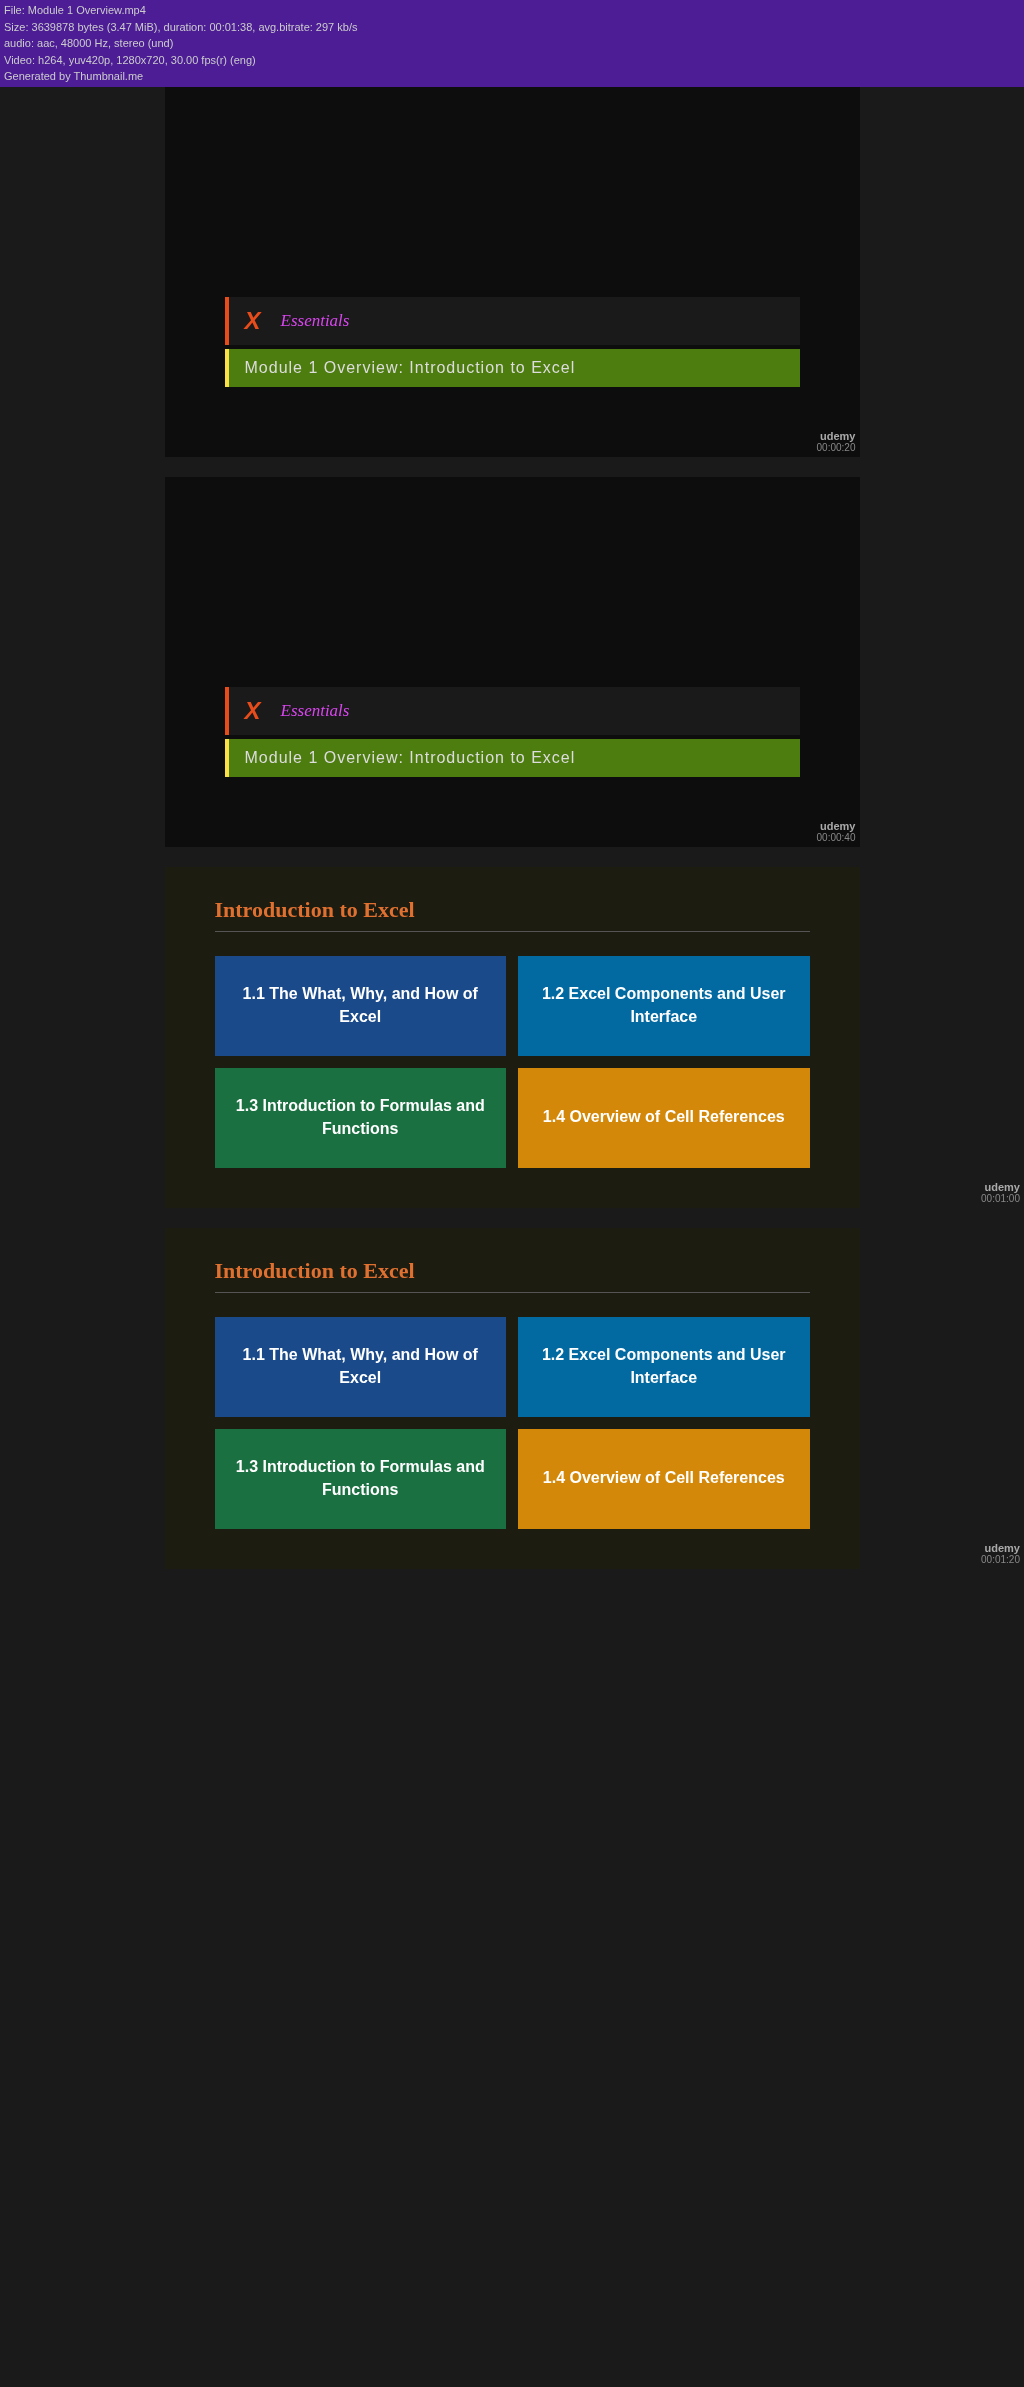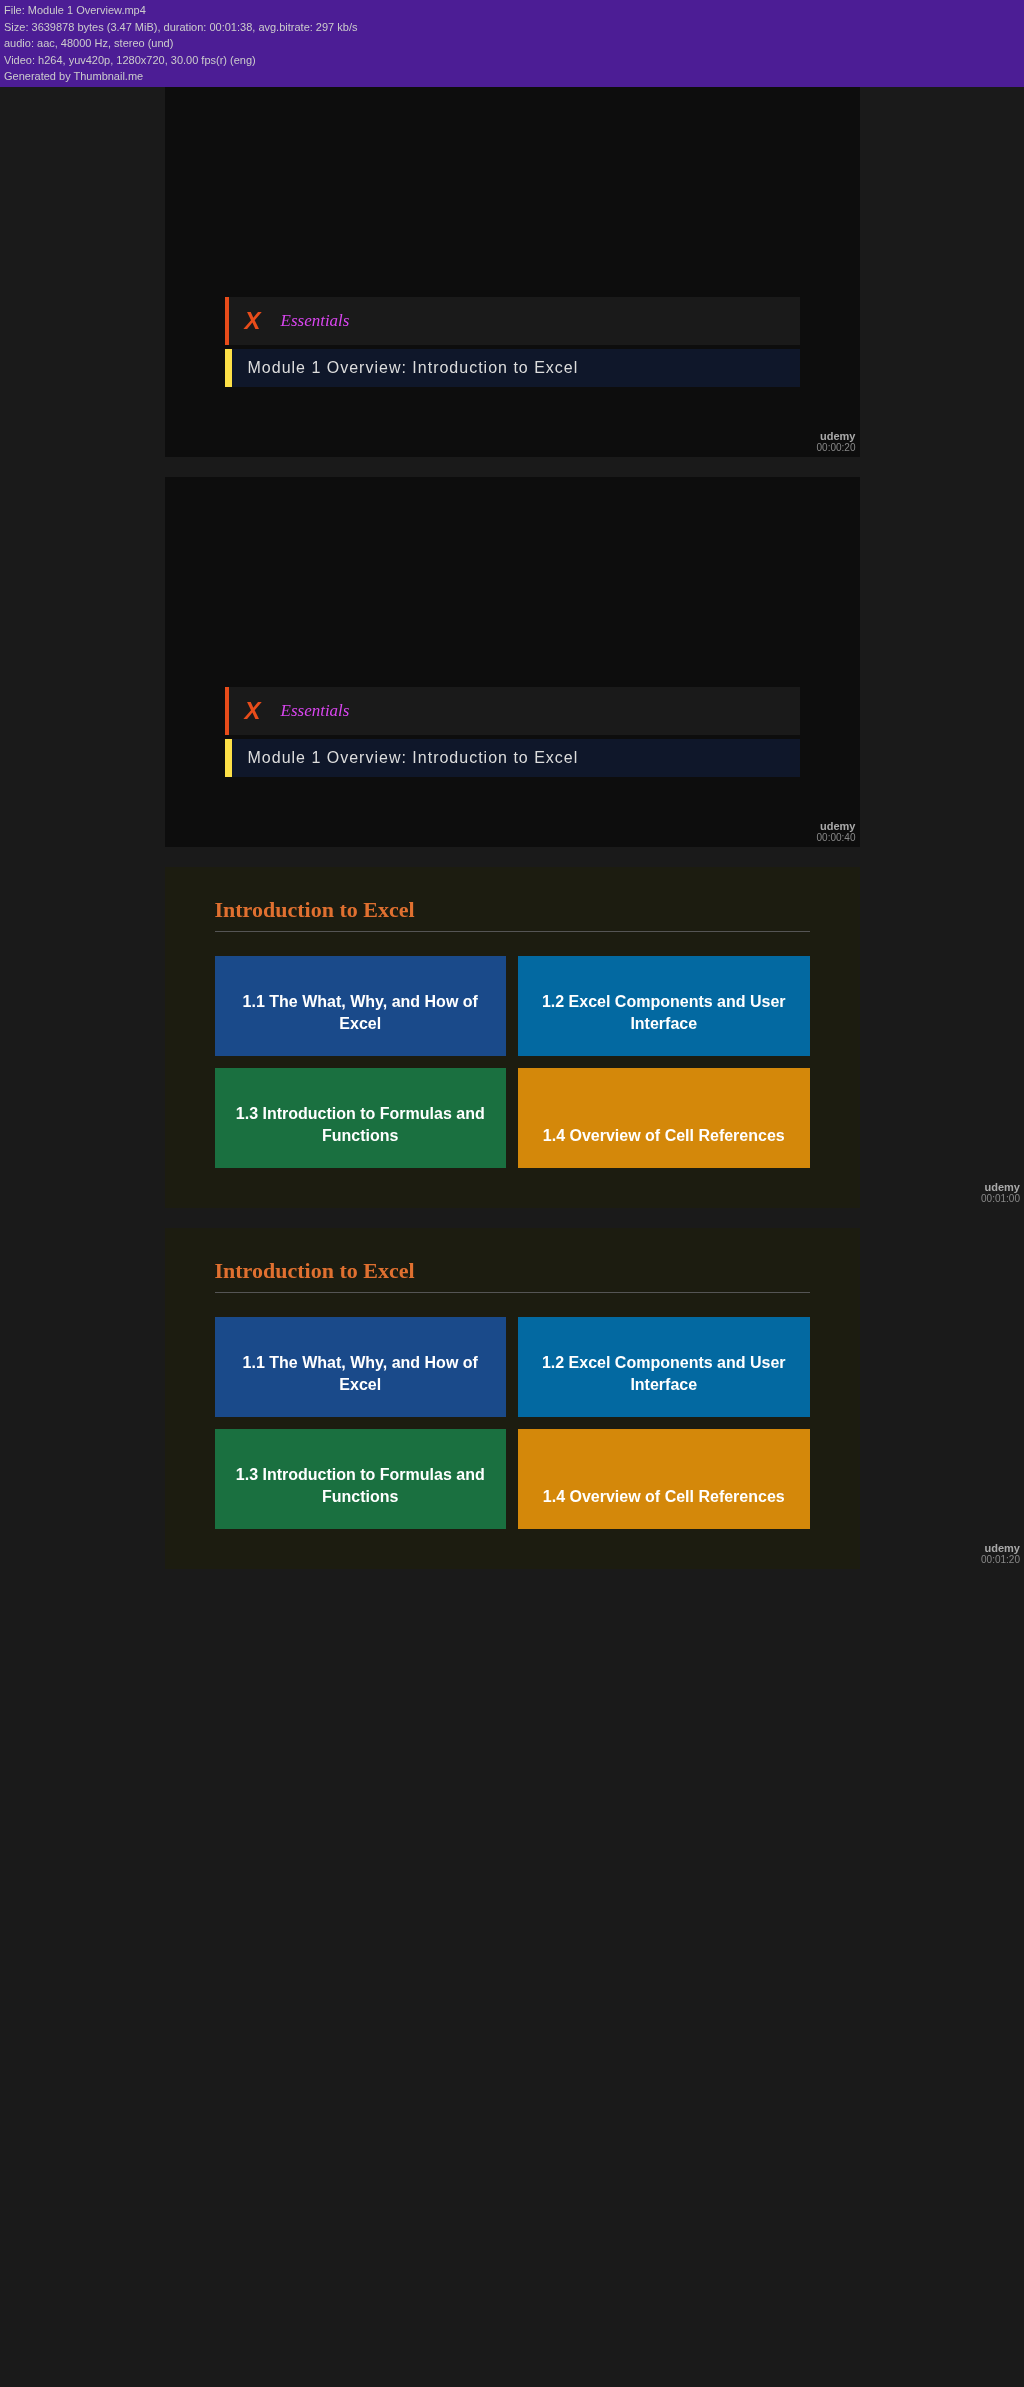--- a/index.html
+++ b/index.html
@@ -64,22 +64,22 @@
     }
     .logo-cursive {
       font-family: 'Georgia', serif;
       font-style: italic;
       font-size: 17px;
       color: #d946ef;
       margin-left: 20px;
     }
 
     .title-bar {
-      background: #0f172a;
-      border-left: 7px solid #fde047;
+      background: #4d7c0f;
+      border-left: 4px solid #fde047;
       padding: 10px 16px;
       font-size: 16px;
       letter-spacing: 1px;
       color: #ddd;
     }
 
     
     .slide-content {
       width: 695px;
       margin: 0 auto;
@@ -103,21 +103,21 @@
 
     .cards-grid {
       display: grid;
       grid-template-columns: 1fr 1fr;
       gap: 12px;
     }
 
     .card {
       padding: 20px 16px;
       display: flex;
-      align-items: flex-end;
+      align-items: center;
       justify-content: center;
       text-align: center;
       font-size: 16px;
       font-weight: bold;
       color: #fff;
       min-height: 100px;
       line-height: 1.4;
     }
 
     .card-blue {

